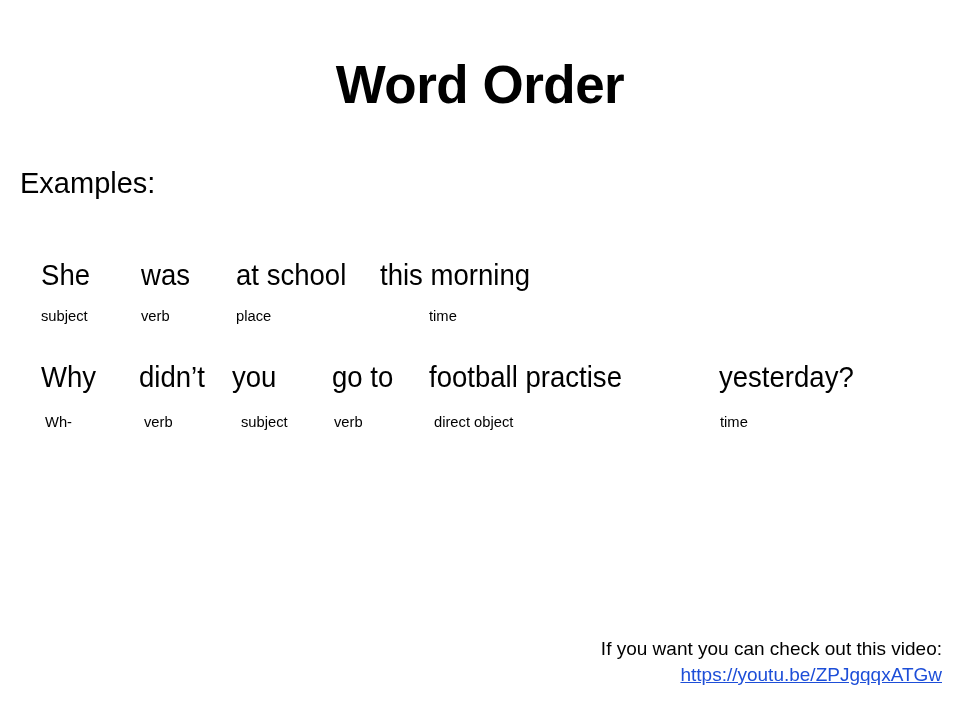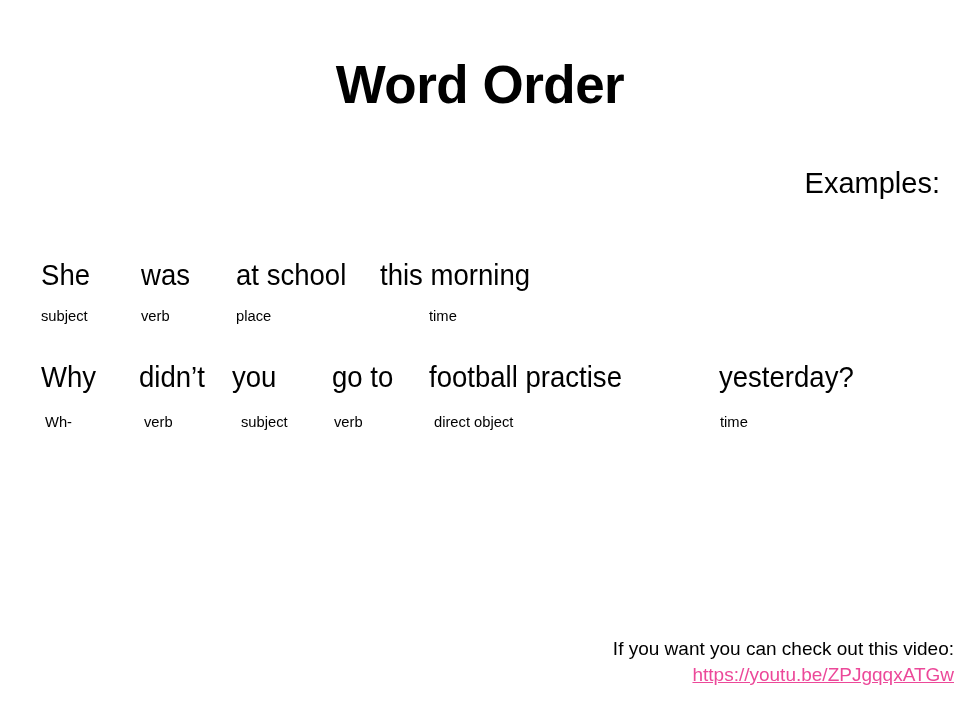--- a/index.html
+++ b/index.html
@@ -35,21 +35,20 @@
     color: #000000;
     white-space: nowrap;
   }
 
   
   .body-block {
     position: absolute;
     top: 168px;
     left: 20px;
     width: 920px;
-    text-align: right;
   }
 
   .examples-label {
     font-size: 29px;
     line-height: 1.05;
     color: #000000;
     white-space: nowrap;
   }
 
   
@@ -76,21 +75,20 @@
     transform-origin: left top;
   }
 
   
   .footer {
     position: absolute;
     left: 0;
     top: 636px;
     width: 942px;
     text-align: right;
-    margin-left: 12px;
   }
   .footer-text {
     font-size: 19px;
     line-height: 1.35;
     color: #000000;
     white-space: nowrap;
   }
   .footer-link {
     display: inline-block;
     font-size: 19px;
@@ -145,16 +143,16 @@
       <span style="left:221px">subject</span>
       <span style="left:314px">verb</span>
       <span style="left:414px">direct object</span>
       <span style="left:700px">time</span>
     </div>
 
   </div>
 
   <div class="footer">
     <div class="footer-text">If you want you can check out this video:</div>
-    <a class="footer-link" style="color: #ec4899;">https://youtu.be/ZPJgqqxATGw</a>
+    <a class="footer-link" style="color: #1d4ed8;">https://youtu.be/ZPJgqqxATGw</a>
   </div>
 
 </div>
 
 </body></html>

